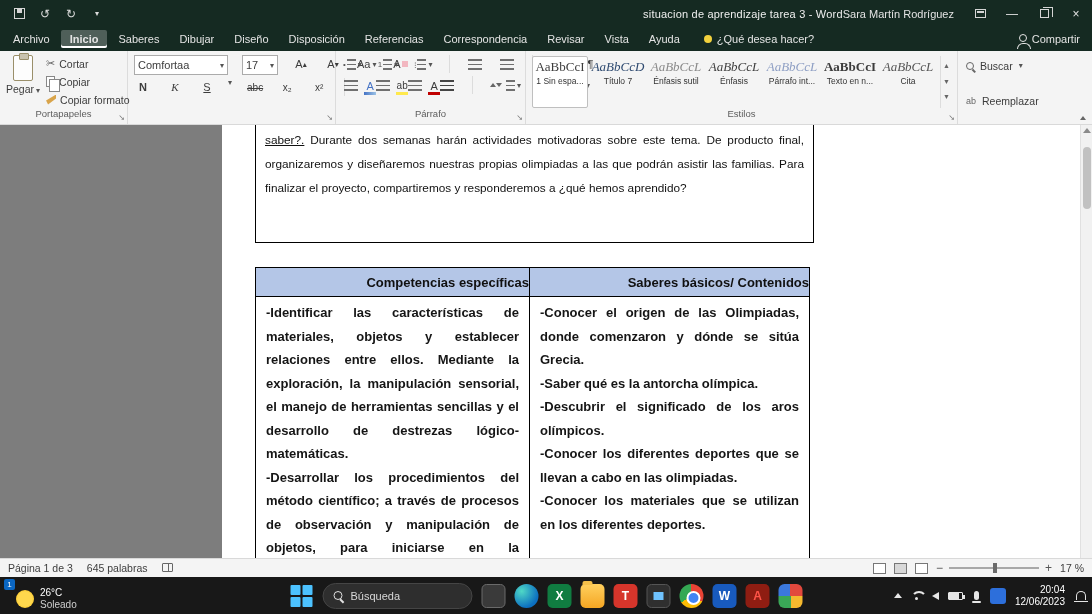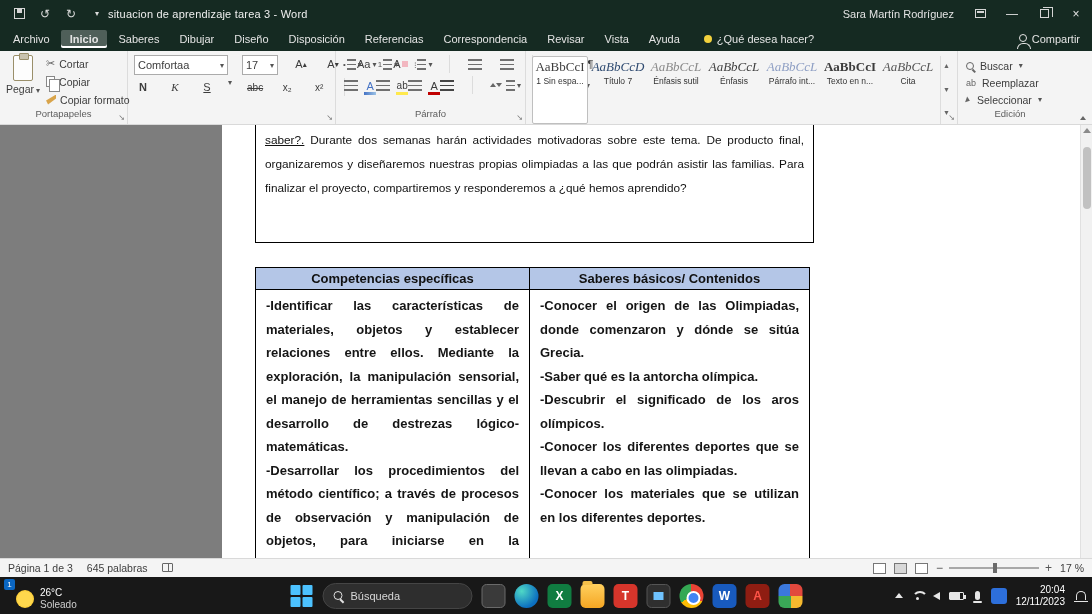--- a/index.html
+++ b/index.html
@@ -6,21 +6,21 @@
 html,body{background:#000}
 body{font-family:"Liberation Sans",sans-serif}
 .app{position:relative;width:1092px;height:614px;overflow:hidden;background:#7d7d7d}
 
 
 .titlebar{position:absolute;top:0;left:0;right:0;height:27px;background:#152a22;display:flex;align-items:center;color:#e8e8e8;font-size:11px}
 .qat{display:flex;align-items:center;gap:4px;padding-left:8px}
 .qat-btn{width:22px;height:20px;display:flex;align-items:center;justify-content:center;color:#dcdcdc;font-size:12px;cursor:default}
 .i-save{width:11px;height:11px;border:1px solid #d5d5d5;position:relative}
 .i-save:before{content:"";position:absolute;top:0;left:2px;width:5px;height:4px;background:#d5d5d5}
-.tb-title{flex:1;text-align:left;color:#efefef;letter-spacing:.2px}
+.tb-title{flex:1;text-align:right;color:#efefef;letter-spacing:.2px}
 .tb-right{display:flex;align-items:center;height:100%}
 .tb-user{margin-right:10px;color:#e2e2e2}
 .tb-btn{width:32px;height:100%;display:flex;align-items:center;justify-content:center;font-size:12px;color:#e2e2e2}
 .i-panel{width:11px;height:9px;border:1px solid #d5d5d5;position:relative}
 .i-panel:before{content:"";position:absolute;top:1px;left:1px;right:1px;height:2px;background:#d5d5d5}
 .i-restore{width:9px;height:9px;border:1px solid #d5d5d5;position:relative}
 .i-restore:before{content:"";position:absolute;top:-3px;left:2px;width:9px;height:9px;border:1px solid #d5d5d5;border-bottom:none;border-left:none}
 
 
 .tabrow{position:absolute;top:27px;left:0;right:0;height:24px;background:#152a22;display:flex;align-items:center;color:#e4e4e4;font-size:11px}
@@ -77,36 +77,36 @@
 .style-item{width:56px;display:flex;flex-direction:column;align-items:center;justify-content:flex-start;gap:3px;border:1px solid transparent;border-radius:2px;padding-top:3px}
 .style-item.current{border-color:#bfbfbf;background:#fff}
 .sprev{font-family:"Liberation Serif",serif;font-size:13px;line-height:13px;white-space:nowrap}
 .sname{font-size:8.5px;color:#333;white-space:nowrap}
 .sprev.i{font-style:italic}
 .sprev.b{font-weight:bold}
 .gallery-arrows{display:flex;flex-direction:column;justify-content:space-between;padding:6px 2px 8px 2px;border-left:1px solid #ddd;margin-left:2px}
 .garrow{font-size:7px;color:#666;text-align:center}
 
 
-.ed-col{display:flex;flex-direction:column;gap:0;padding-top:2px}
+.ed-col{display:flex;flex-direction:column;gap:18px;padding-top:2px}
 .i-mag{width:8px;height:8px;border:1.5px solid #666;border-radius:50%;position:relative;margin-right:2px}
 .i-mag:after{content:"";position:absolute;bottom:-3px;right:-3px;width:4px;height:1.5px;background:#666;transform:rotate(45deg)}
 .i-ab{font-size:9px;color:#666;margin-right:2px}
 .i-cursor{width:0;height:0;border-left:4px solid #666;border-top:3px solid transparent;border-bottom:3px solid transparent;transform:rotate(20deg);margin-right:3px}
 .ribbon-collapse{position:absolute;right:6px;bottom:4px}
 
 
 .docarea{position:absolute;top:125px;left:0;right:0;height:433px;background:#7d7d7d}
 .page{position:absolute;top:0;left:222px;right:12px;bottom:0;background:#fff;overflow:hidden}
 .intro-box{margin-left:33px;width:559px;height:118px;border:1.6px solid #000;border-top:none;padding:3px 9px}
 .intro{font-size:11.8px;line-height:24px;text-align:justify;color:#111}
 .intro .lead{text-decoration:underline}
 .doc-table{margin:24px 0 0 33px;border-collapse:collapse;table-layout:fixed;width:555px}
 .doc-table th,.doc-table td{border:1.6px solid #000}
-.doc-table th{height:22px;background:#b4c6e7;font-size:13px;font-weight:bold;color:#101010;text-align:center}
+.doc-table th{height:29px;background:#b4c6e7;font-size:13px;font-weight:bold;color:#101010;text-align:right}
 .doc-table td{vertical-align:top;padding:4px 10px 8px 10px;height:248px}
 .doc-table td p{font-size:13px;font-weight:600;line-height:23.5px;text-align:justify;color:#151515}
 .col-comp{width:274px}
 .vscroll{position:absolute;top:0;right:0;width:12px;bottom:0;background:#f1f1f1;border-left:1px solid #e0e0e0}
 .scroll-up{margin:3px auto 0 auto;width:0;height:0;border-left:4px solid transparent;border-right:4px solid transparent;border-bottom:5px solid #8a8a8a}
 .vthumb{position:absolute;top:22px;left:2px;width:8px;height:62px;background:#c1c1c1;border-radius:4px}
 
 
 .statusbar{position:absolute;top:558px;left:0;right:0;height:19px;background:#f4f4f4;border-top:1px solid #d9d9d9;display:flex;align-items:center;font-size:10.5px;color:#3d3d3d;padding:0 8px}
 .sb-item{margin-right:14px;white-space:nowrap}
@@ -392,20 +392,21 @@
             <span class="sprev i" style="color:#555">AaBbCcL</span>
             <span class="sname">Cita</span>
           </div>
           <div class="gallery-arrows">
             <span class="garrow">▲</span>
             <span class="garrow">▼</span>
             <span class="garrow">▼</span>
           </div>
         </div>
       </div>
+      <div class="glabel">Estilos</div>
       <span class="launcher">↘</span>
     </div>
 
     <div class="rgroup" style="width:104px;border-right:none">
       <div class="gcontent">
         <div class="ed-col">
           <div class="sbtn">
               <span class="i-mag"></span>
               <span>Buscar</span>
               <span class="caret">▾</span>
@@ -514,19 +515,19 @@
     </div>
     <div class="tray">
       <span class="tray-chevron"></span>
       <span class="i-wifi"></span>
       <span class="i-vol"></span>
       <span class="i-batt"></span>
       <span class="i-mic"></span>
       <span class="i-bluetile"></span>
       <div class="clock">
         <div>20:04</div>
-        <div>12/11/2023</div>
+        <div>12/06/2023</div>
       </div>
       <span class="i-bell"></span>
     </div>
   </div>
 
 </div>
 
 </body></html>

